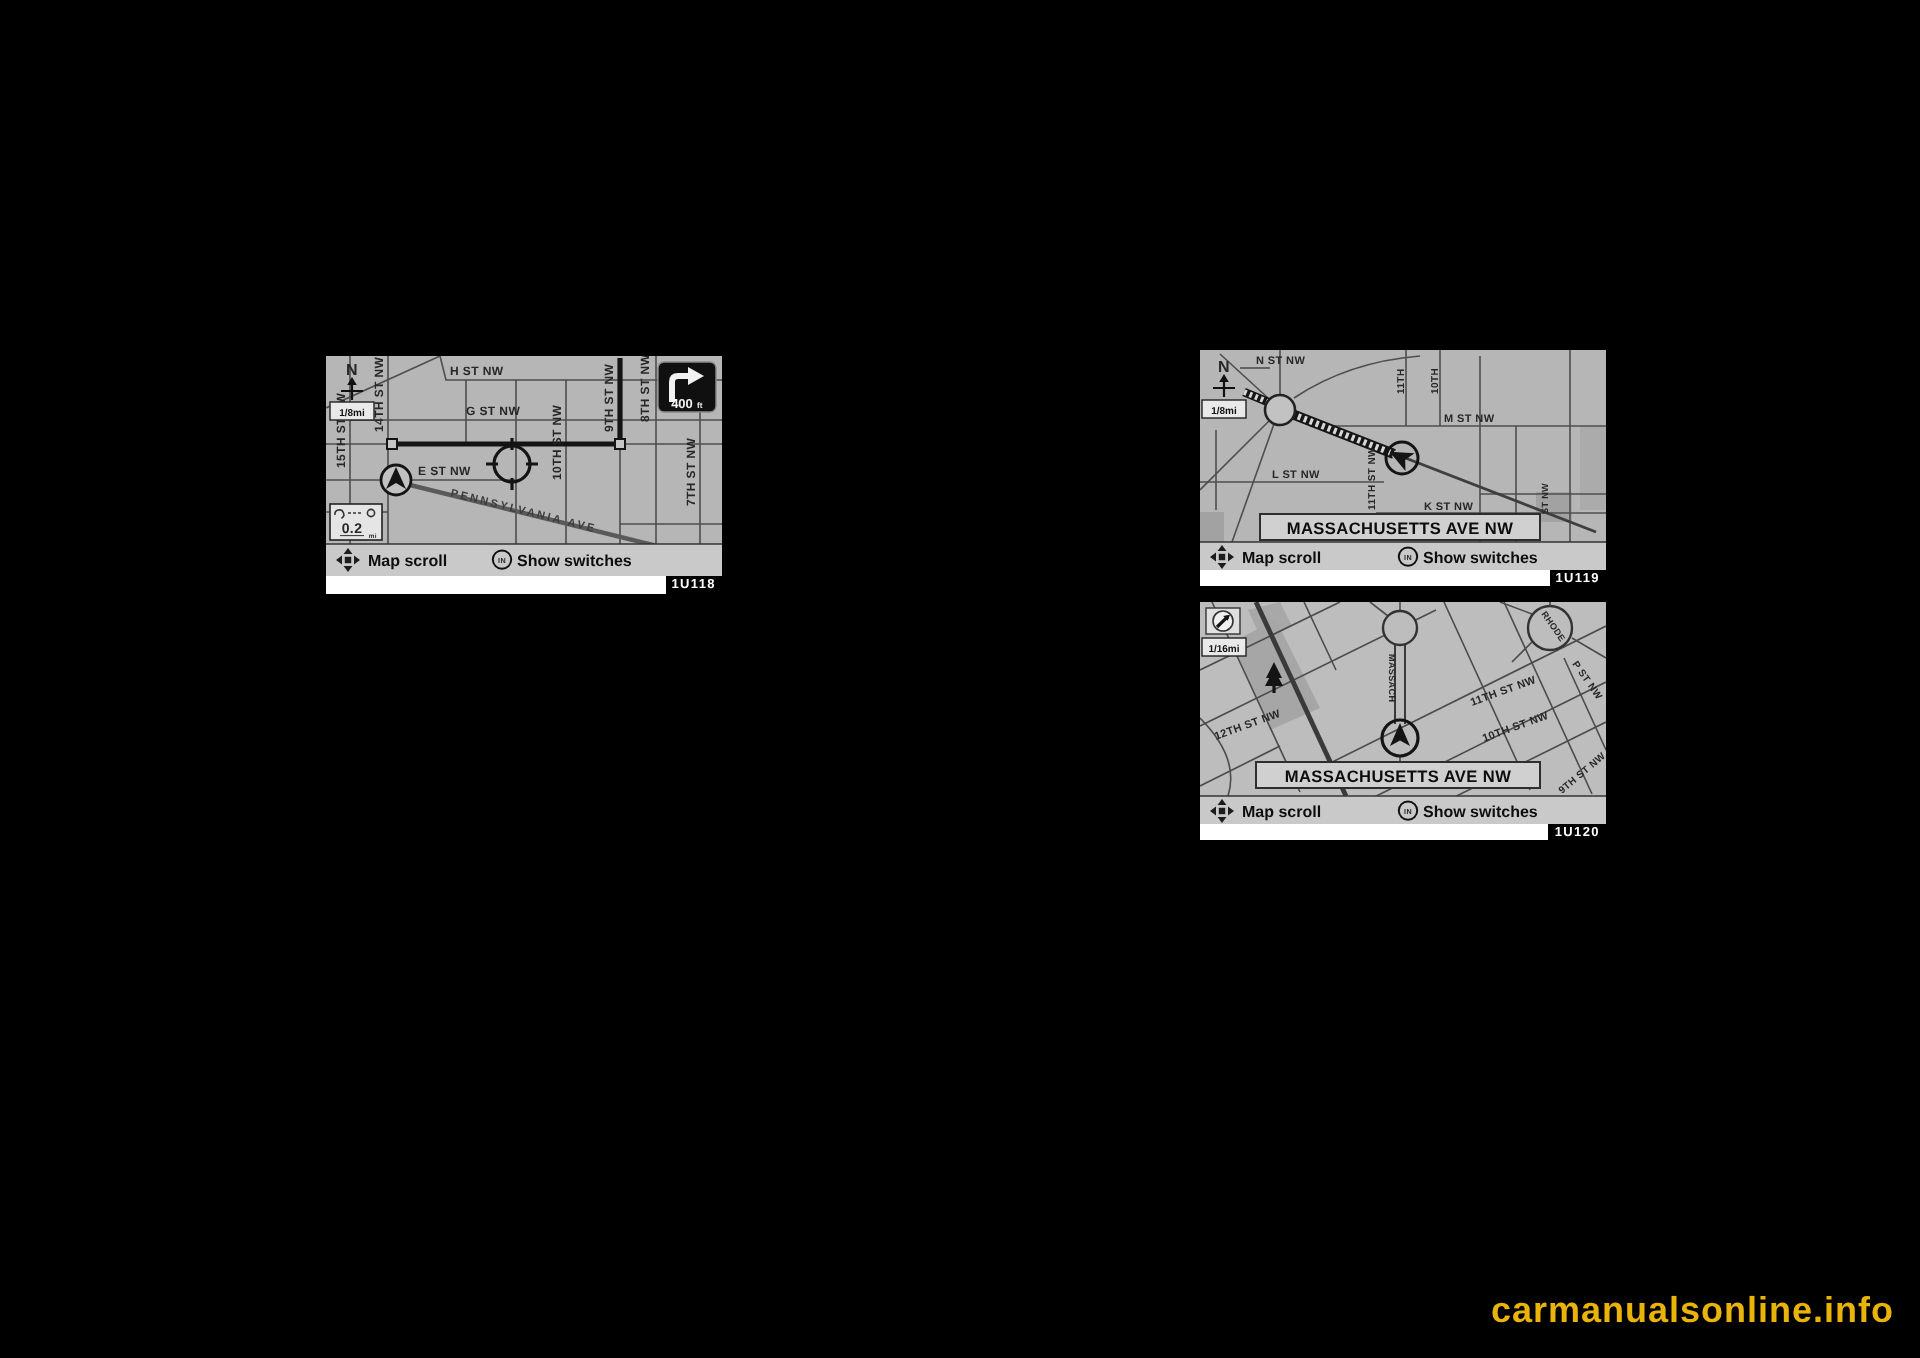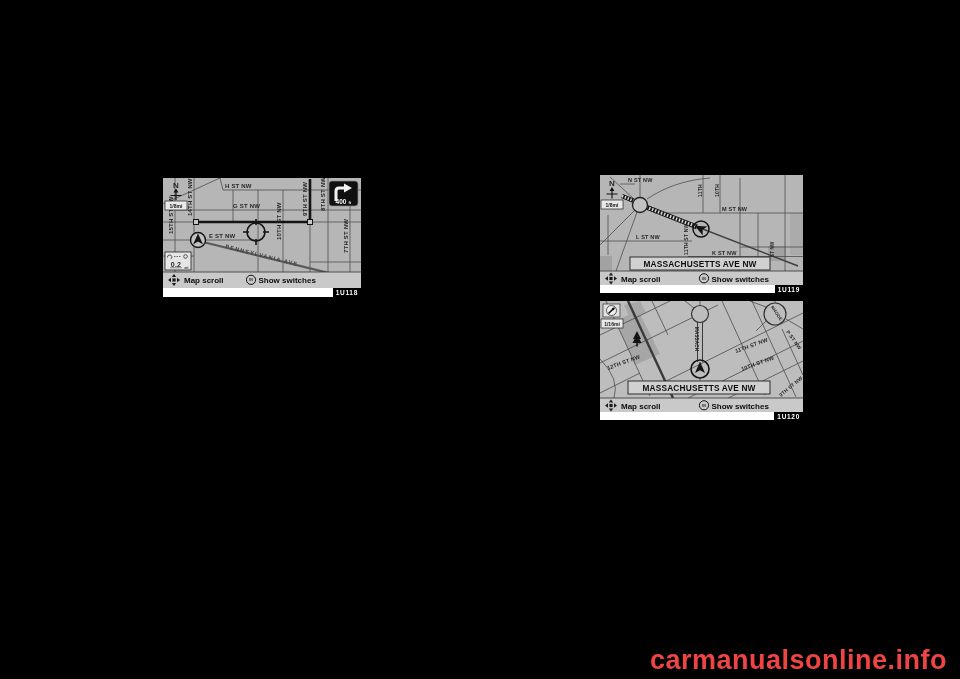--- a/index.html
+++ b/index.html
@@ -3,22 +3,22 @@
 <meta charset="utf-8">
 <style>
   html,body{margin:0;padding:0;background:#000;}
   #page{position:relative;width:960px;height:679px;background:#000;overflow:hidden;font-family:"Liberation Sans",sans-serif;}
   .figure{position:absolute;}
   .figure svg{display:block;}
   .figstrip{position:relative;background:#ffffff;}
   .figtag{position:absolute;right:0;top:0;bottom:0;background:#000;color:#fff;
           font-family:"Liberation Sans",sans-serif;font-weight:700;font-size:6.5px;
           letter-spacing:.7px;padding:0 3px;display:flex;align-items:center;}
-  #watermark{position:absolute;right:13px;top:645px;color:#ef4444;font-weight:700;
-             font-size:27px;letter-spacing:.5px;font-family:"Liberation Sans",sans-serif;}
+  #watermark{position:absolute;right:13px;top:645px;color:#eab308;font-weight:700;
+             font-size:18px;letter-spacing:.5px;font-family:"Liberation Sans",sans-serif;}
   
   .st{fill:#272727;font-family:"Liberation Sans",sans-serif;font-size:6px;font-weight:700;letter-spacing:.2px;}
   .st5{font-size:5px;}
   .st55{font-size:5.5px;}
   .st45{font-size:4.5px;}
   .penn{fill:#3d3d3d;font-family:"Liberation Sans",sans-serif;font-size:5.5px;font-weight:700;letter-spacing:1.3px;}
   .bartxt{fill:#0d0d0d;font-family:"Liberation Sans",sans-serif;font-size:8px;font-weight:700;}
   .badgetxt{fill:#111;font-family:"Liberation Sans",sans-serif;font-size:5px;font-weight:700;}
   .banntxt{fill:#0d0d0d;font-family:"Liberation Sans",sans-serif;font-size:8.3px;font-weight:700;letter-spacing:.2px;}
   .wht{fill:#f4f4f4;font-family:"Liberation Sans",sans-serif;font-weight:700;}

